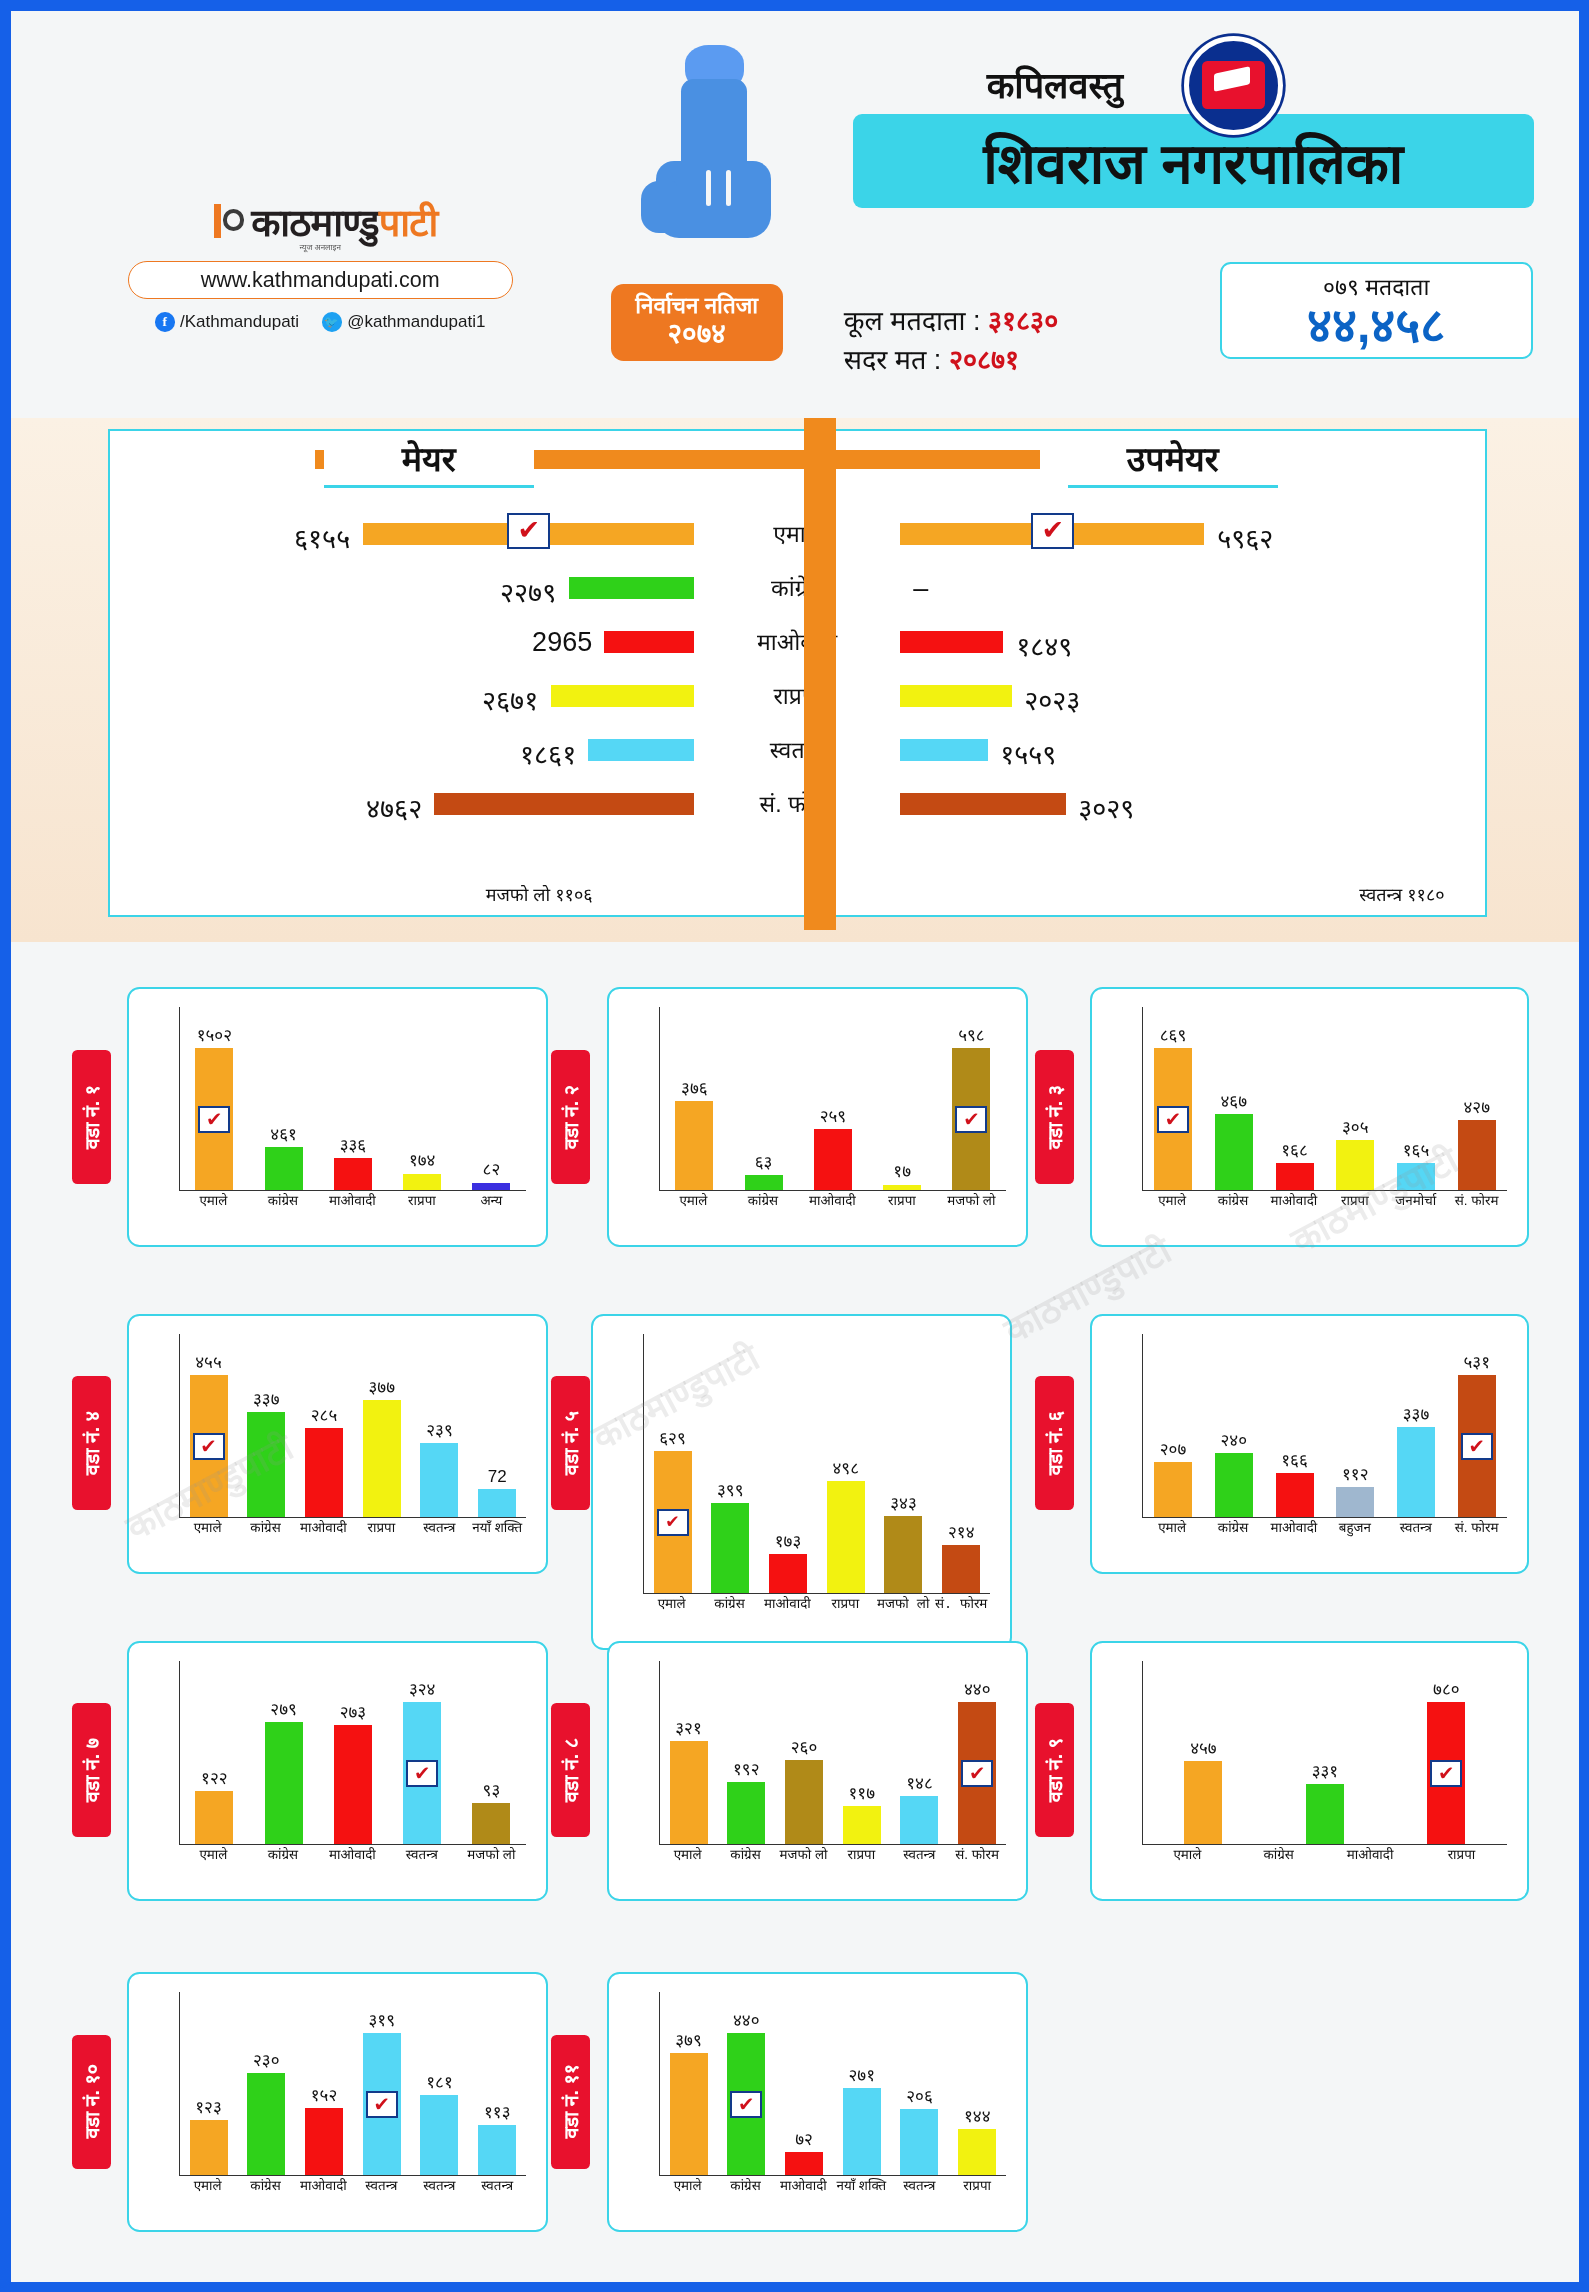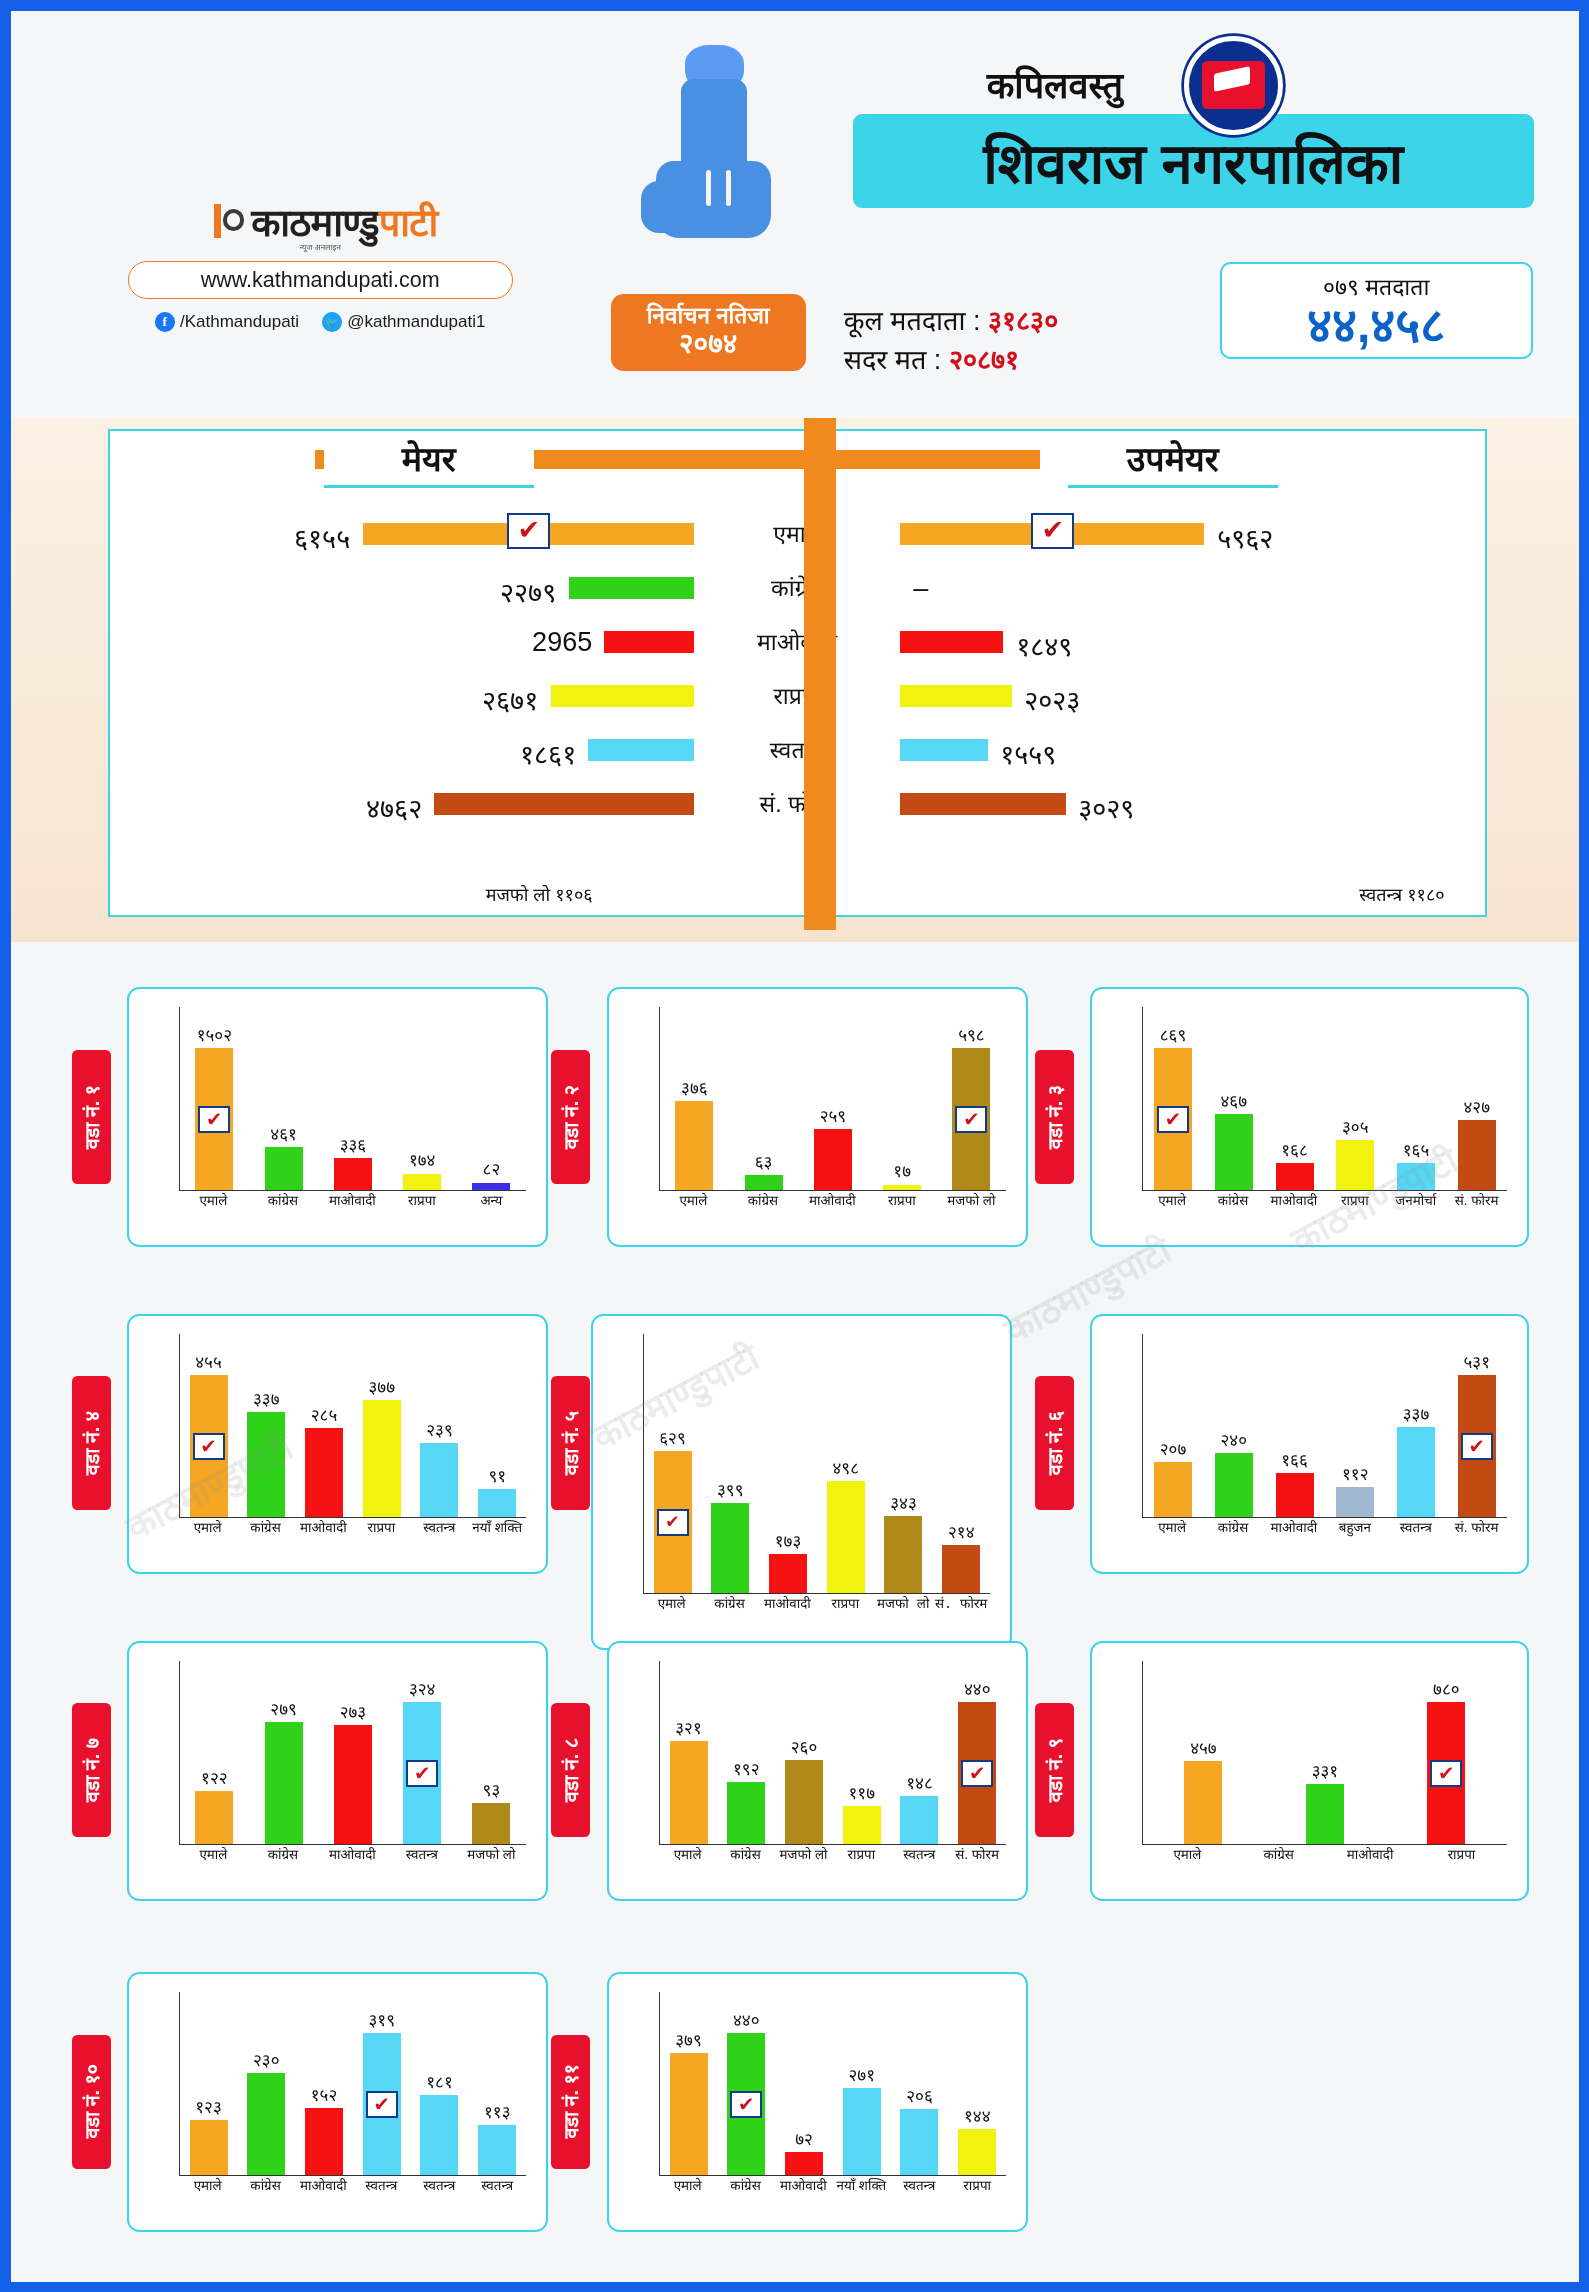--- a/index.html
+++ b/index.html
@@ -43,21 +43,21 @@
   
   .finger-wrap { position:absolute; left:618px; top:25px; width:170px; height:206px; }
   .finger-nail { position:absolute; left:56px; top:9px; width:59px; height:47px; background:#5b9bf1; border-radius:40% 40% 45% 45%; }
   .finger-body { position:absolute; left:52px; top:43px; width:66px; height:99px; background:#4a90e2; border-radius:12.5px 12.5px 3.6px 3.6px; }
   .finger-hand { position:absolute; left:27px; top:125px; width:115px; height:77px; background:#4a90e2; border-radius:18px 18px 23px 23px; }
   .finger-thumb { position:absolute; left:12.5px; top:145px; width:36px; height:52px; background:#4a90e2; border-radius:18px 5.4px 5.4px 18px; }
   .finger-line1 { position:absolute; left:77px; top:134px; width:5.4px; height:36px; background:#f4f6f7; border-radius:2.7px; }
   .finger-line2 { position:absolute; left:97px; top:134px; width:5.4px; height:36px; background:#f4f6f7; border-radius:2.7px; }
 
   .result-badge {
-    position:absolute; left:600px; top:283px; width:195px; height:77px;
+    position:absolute; left:600px; top:273px; width:172px; height:77px;
     background:#ee7821; border-radius:12.5px; color:#fff; text-align:center;
     display:flex; flex-direction:column; align-items:center; justify-content:center;
   }
   .result-badge .l1 { font-size:22.4px; font-weight:bold; line-height:1.1; }
   .result-badge .l2 { font-size:28px; font-weight:bold; line-height:1.1; }
 
   .voter-info { position:absolute; left:833px; top:291px; font-size:27px; color:#111; line-height:1.45; }
   .voter-info .num { color:#d0111b; font-weight:bold; }
 
   .muni-top { position:absolute; left:976px; top:49px; font-size:36px; font-weight:bold; color:#111; }
@@ -416,21 +416,21 @@
               </div>
               <div class="bar-col">
                 <div class="bar-val">३७७</div>
                 <div class="bar-rect" style="height: 117px; background: rgb(242, 242, 16);"></div>
               </div>
               <div class="bar-col">
                 <div class="bar-val">२३९</div>
                 <div class="bar-rect" style="height: 74px; background: rgb(85, 215, 245);"></div>
               </div>
               <div class="bar-col">
-                <div class="bar-val">९१</div>
+                <div class="bar-val">72</div>
                 <div class="bar-rect" style="height: 28px; background: rgb(85, 215, 245);"></div>
               </div>
             </div>
           </div>
           <div class="labels">
             <div class="lbl-col">एमाले</div>
             <div class="lbl-col">कांग्रेस</div>
             <div class="lbl-col">माओवादी</div>
             <div class="lbl-col">राप्रपा</div>
             <div class="lbl-col">स्वतन्त्र</div>

